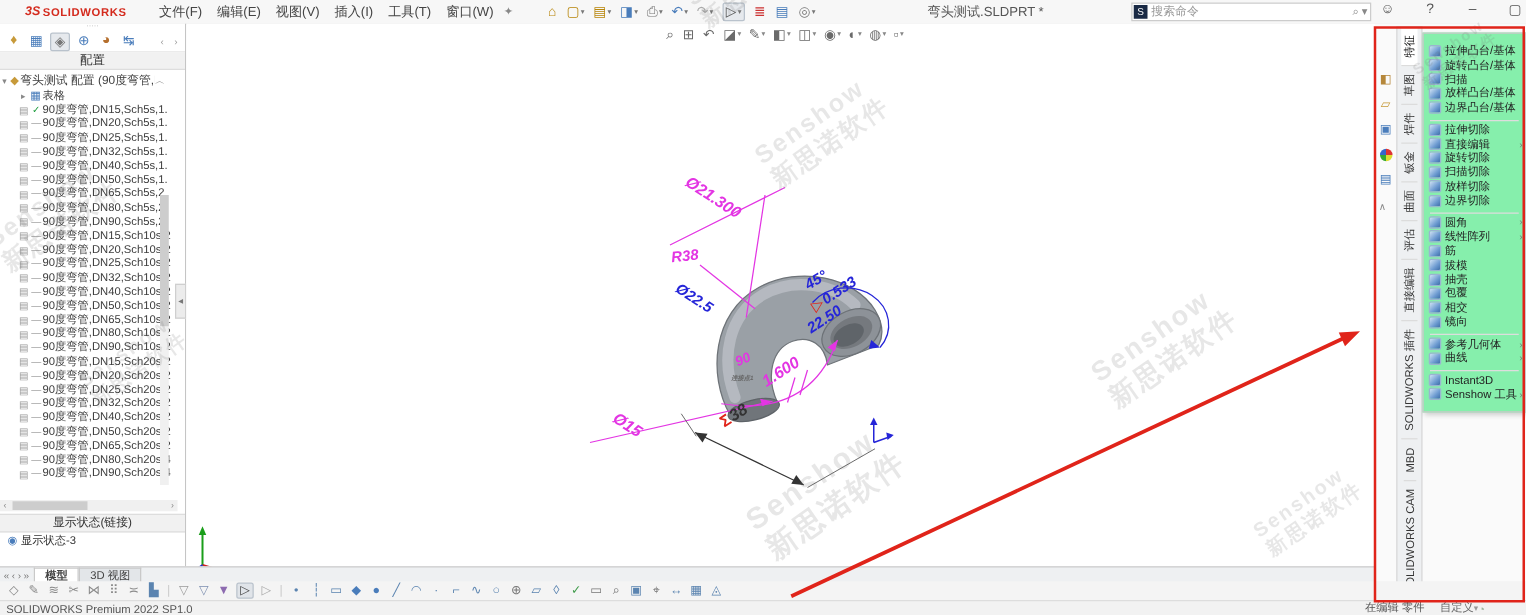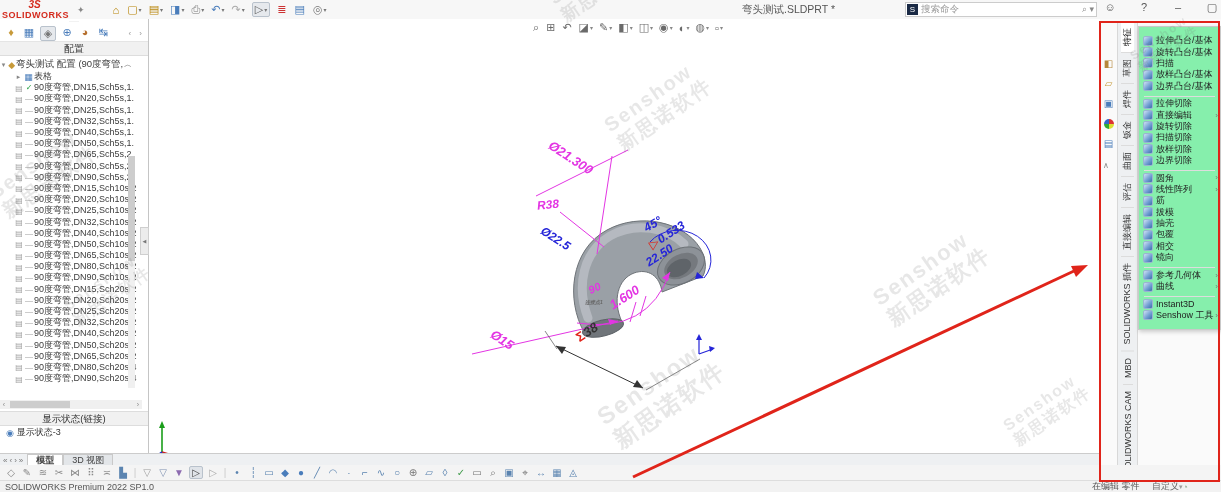--- a/index.html
+++ b/index.html
@@ -1,21 +1,21 @@
 <!DOCTYPE html>
 <html><head>
 <meta charset="utf-8">
 <style>
   html,body{margin:0;padding:0;background:#ddd;}
   #app{position:relative;width:1221px;height:492px;background:#fff;overflow:hidden;
        font-family:"Liberation Sans","DejaVu Sans",sans-serif;color:#333;}
   
   .titlebar{position:absolute;top:0;left:0;right:0;height:19px;background:#f7f7f7;
             border-bottom:1px solid #e2e2e2;display:flex;align-items:center;font-size:11px;}
-  .logo{display:flex;align-items:center;margin-left:0;font-weight:bold;flex-direction:column;}
+  .logo{display:flex;align-items:center;margin-left:20px;font-weight:bold;}
   .logo .l3s{color:#d42b1e;font-style:italic;font-size:10px;}
   .logo .lsw{color:#d42b1e;font-size:9px;letter-spacing:.5px;margin-left:2px;}
   .menubar{display:flex;gap:12px;margin-left:26px;color:#444;font-size:10.5px;}
   .menu-item{cursor:default;}
   .pin{color:#888;font-size:9px;margin-left:8px;}
   .tb-icons{display:flex;align-items:center;gap:7px;margin-left:28px;font-size:11px;}
   .tb-btn{display:inline-flex;align-items:center;gap:1px;}
   .tb-btn .caret{font-size:6px;color:#777;}
   .tb-btn.pressed{background:#e6e9ed;border:1px solid #b9c2cc;border-radius:2px;padding:0 2px;}
   .doc-title{position:absolute;left:742px;top:3px;font-size:10.5px;color:#555;}
@@ -129,20 +129,29 @@
 </head>
 <body>
 
 <div id="app">
 
   <div class="titlebar">
     <span class="logo">
       <span class="l3s">3S</span>
       <span class="lsw">SOLIDWORKS</span>
     </span>
+    <span class="menubar">
+
+    <span class="menu-item">文件(F)</span>
+        <span class="menu-item">编辑(E)</span>
+        <span class="menu-item">视图(V)</span>
+        <span class="menu-item">插入(I)</span>
+        <span class="menu-item">工具(T)</span>
+        <span class="menu-item">窗口(W)</span>
+      </span>
     <span class="pin">✦</span>
     <span class="tb-icons">
 
         <span class="tb-btn" style="color: rgb(184, 134, 11);">
           <span>⌂</span>
           <span class="caret"></span>
         </span>
 
         <span class="tb-btn" style="color: rgb(184, 134, 11);">
           <span>▢</span>

